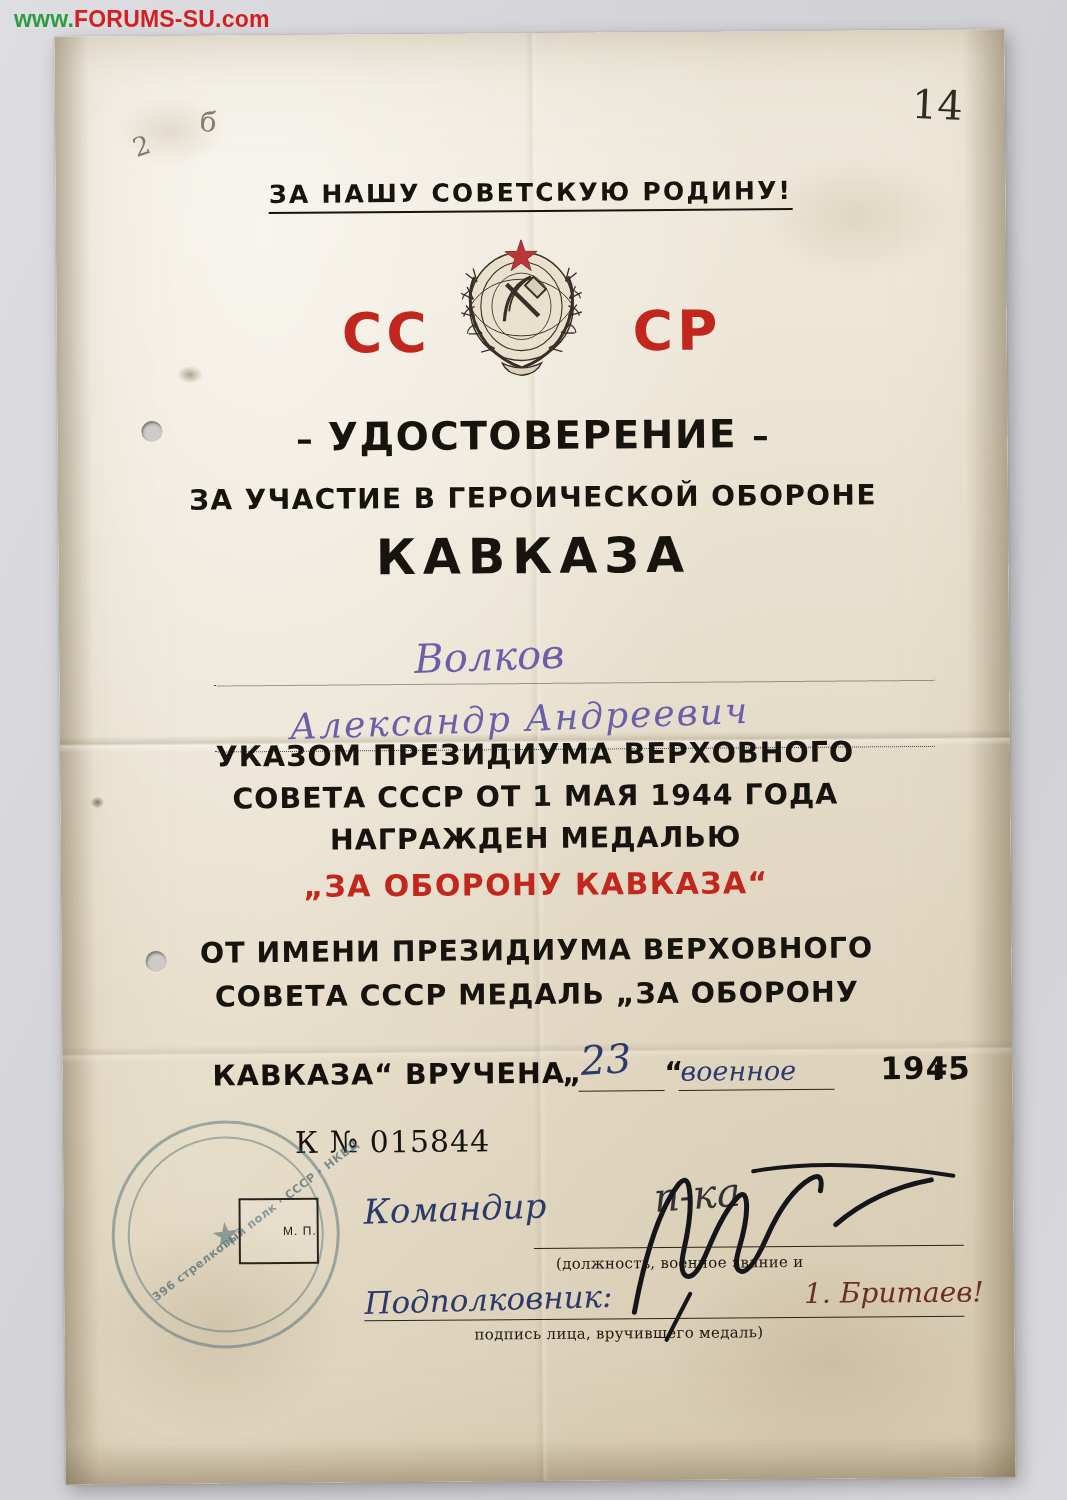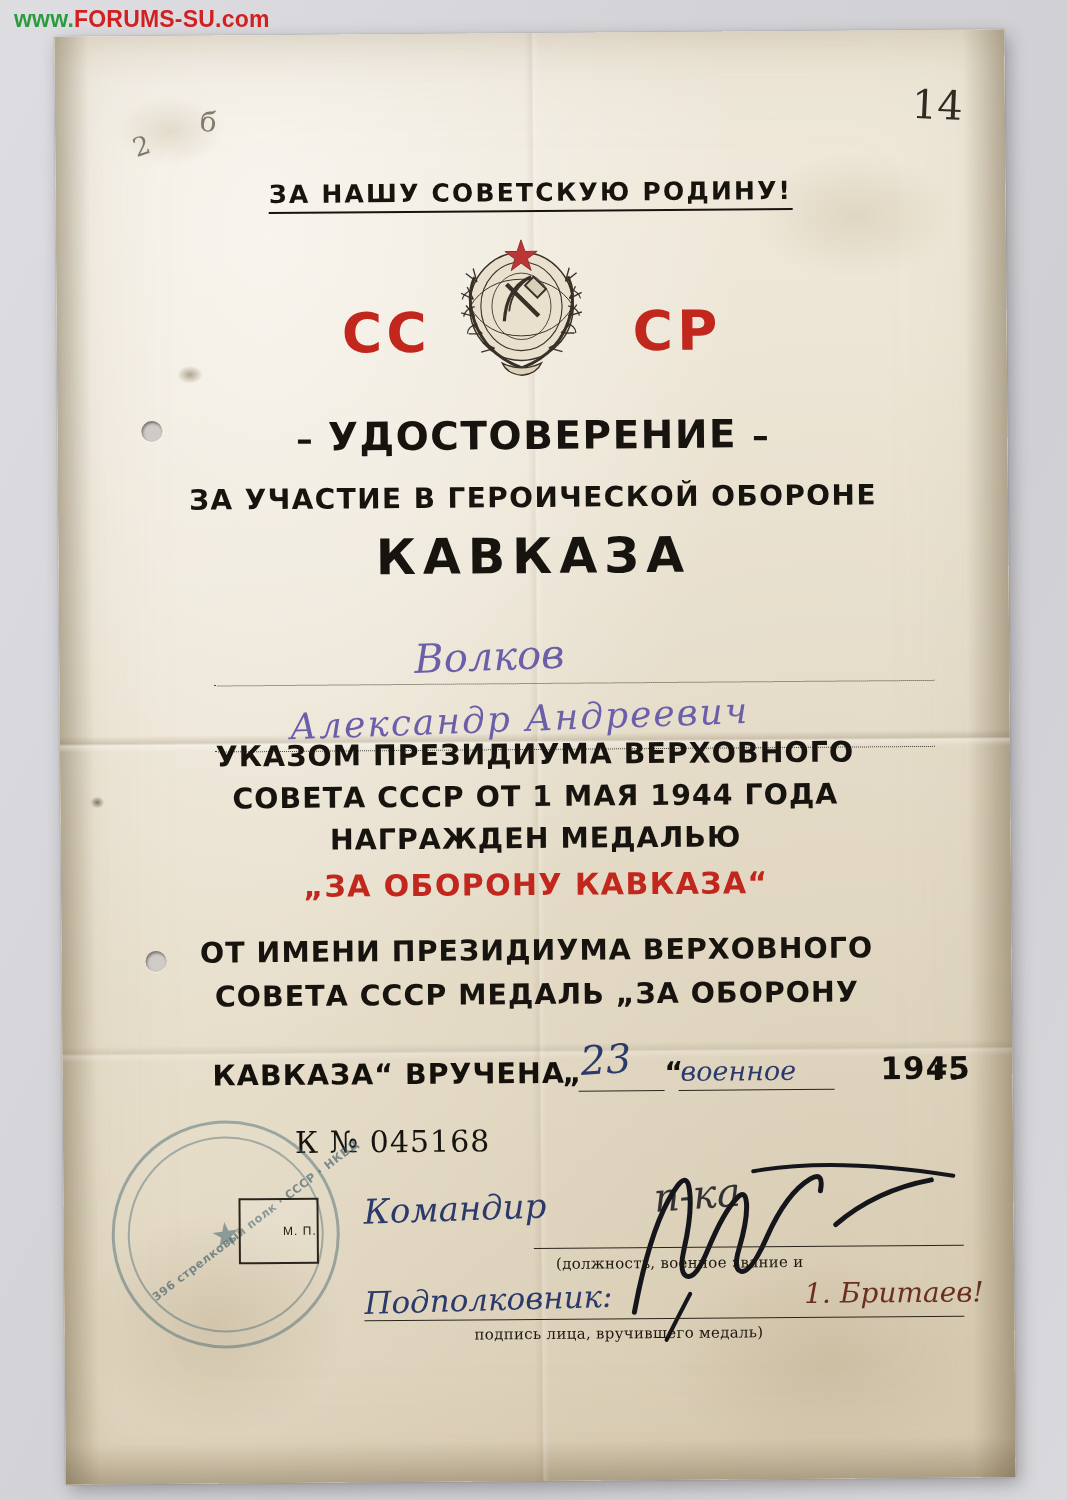--- a/index.html
+++ b/index.html
@@ -478,21 +478,21 @@
       <div class="date-hand" style="left:468px; top:4px; font-size:27px;">военное</div>
       <div class="date-line" style="left:466px; top:38px; width:156px;"></div>
       <div class="year" style="left:668px; top:0px; font-size:31px;">1945</div>
       <div class="date-hand" style="left:704px; top:-10px; font-size:34px;"></div>
       <div class="year" style="left:720px; top:4px;">г.</div>
     </div>
 
     <div class="numrow">
       <span class="kcode">К</span>
       <span>№</span>
-      <span>045168</span>
+      <span>015844</span>
     </div>
 
     <div class="stamp">
       <div class="stamp-text">
         <span style="transform: rotate(-120deg) translate(0,-96px) rotate(90deg);">396 стрелковый полк · СССР · НКВД</span>
       </div>
       <div class="stamp-star">★</div>
     </div>
 
     <div class="mp-box">

